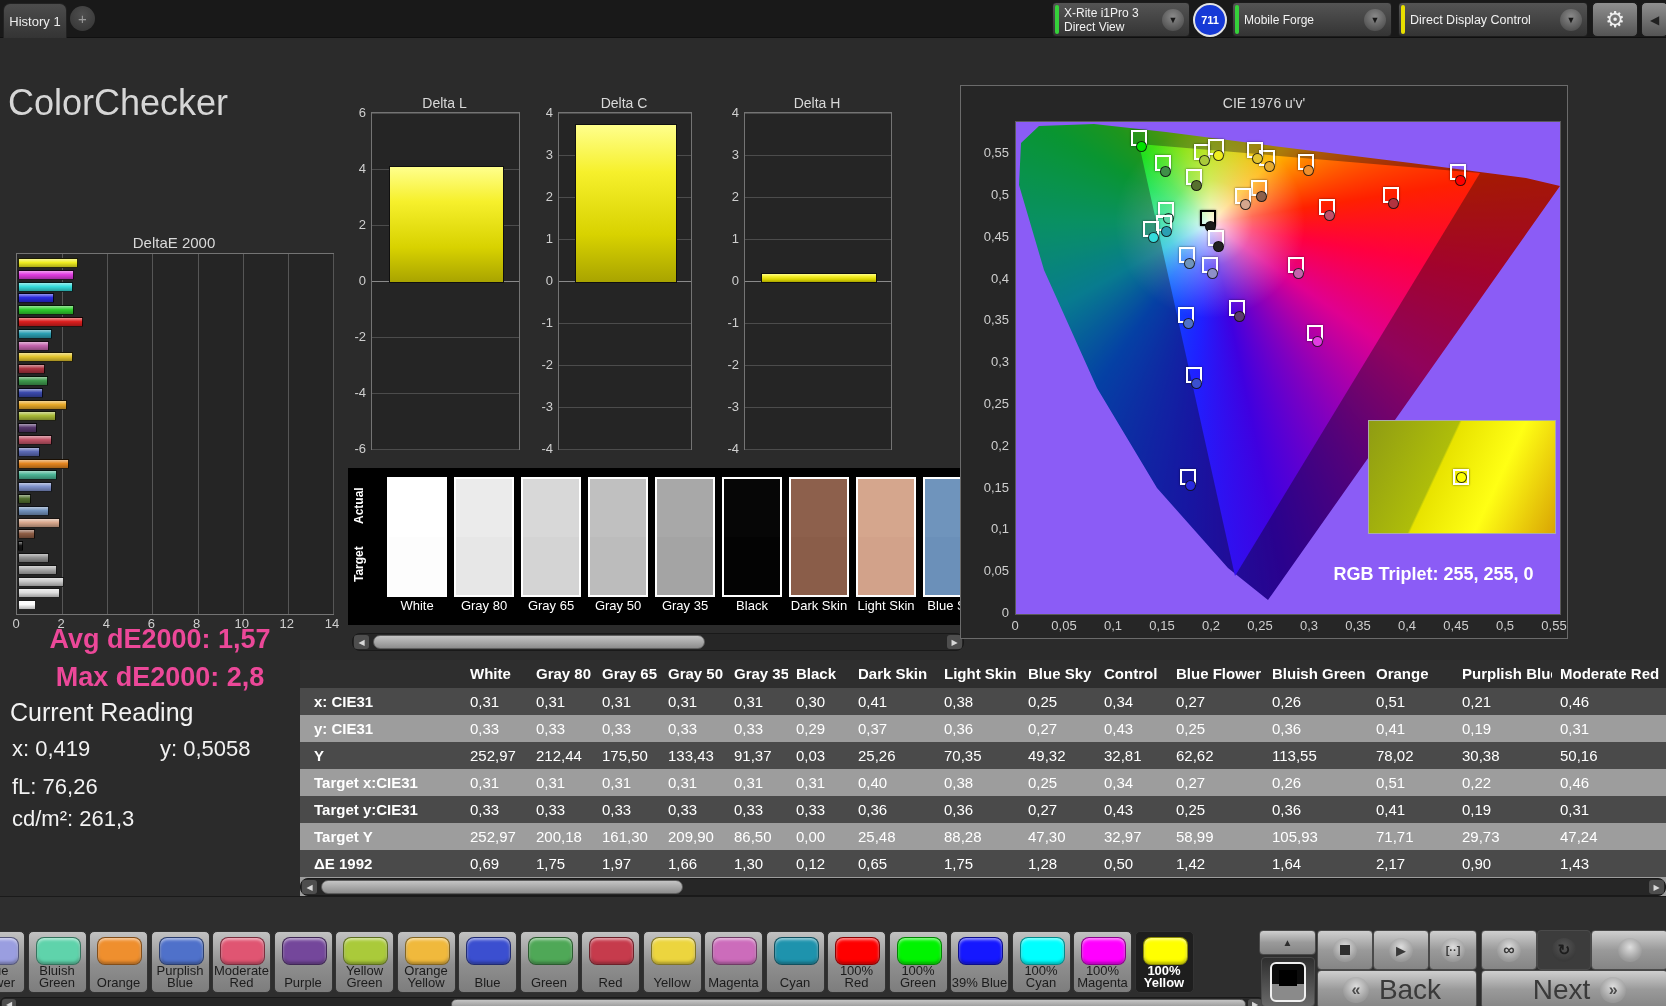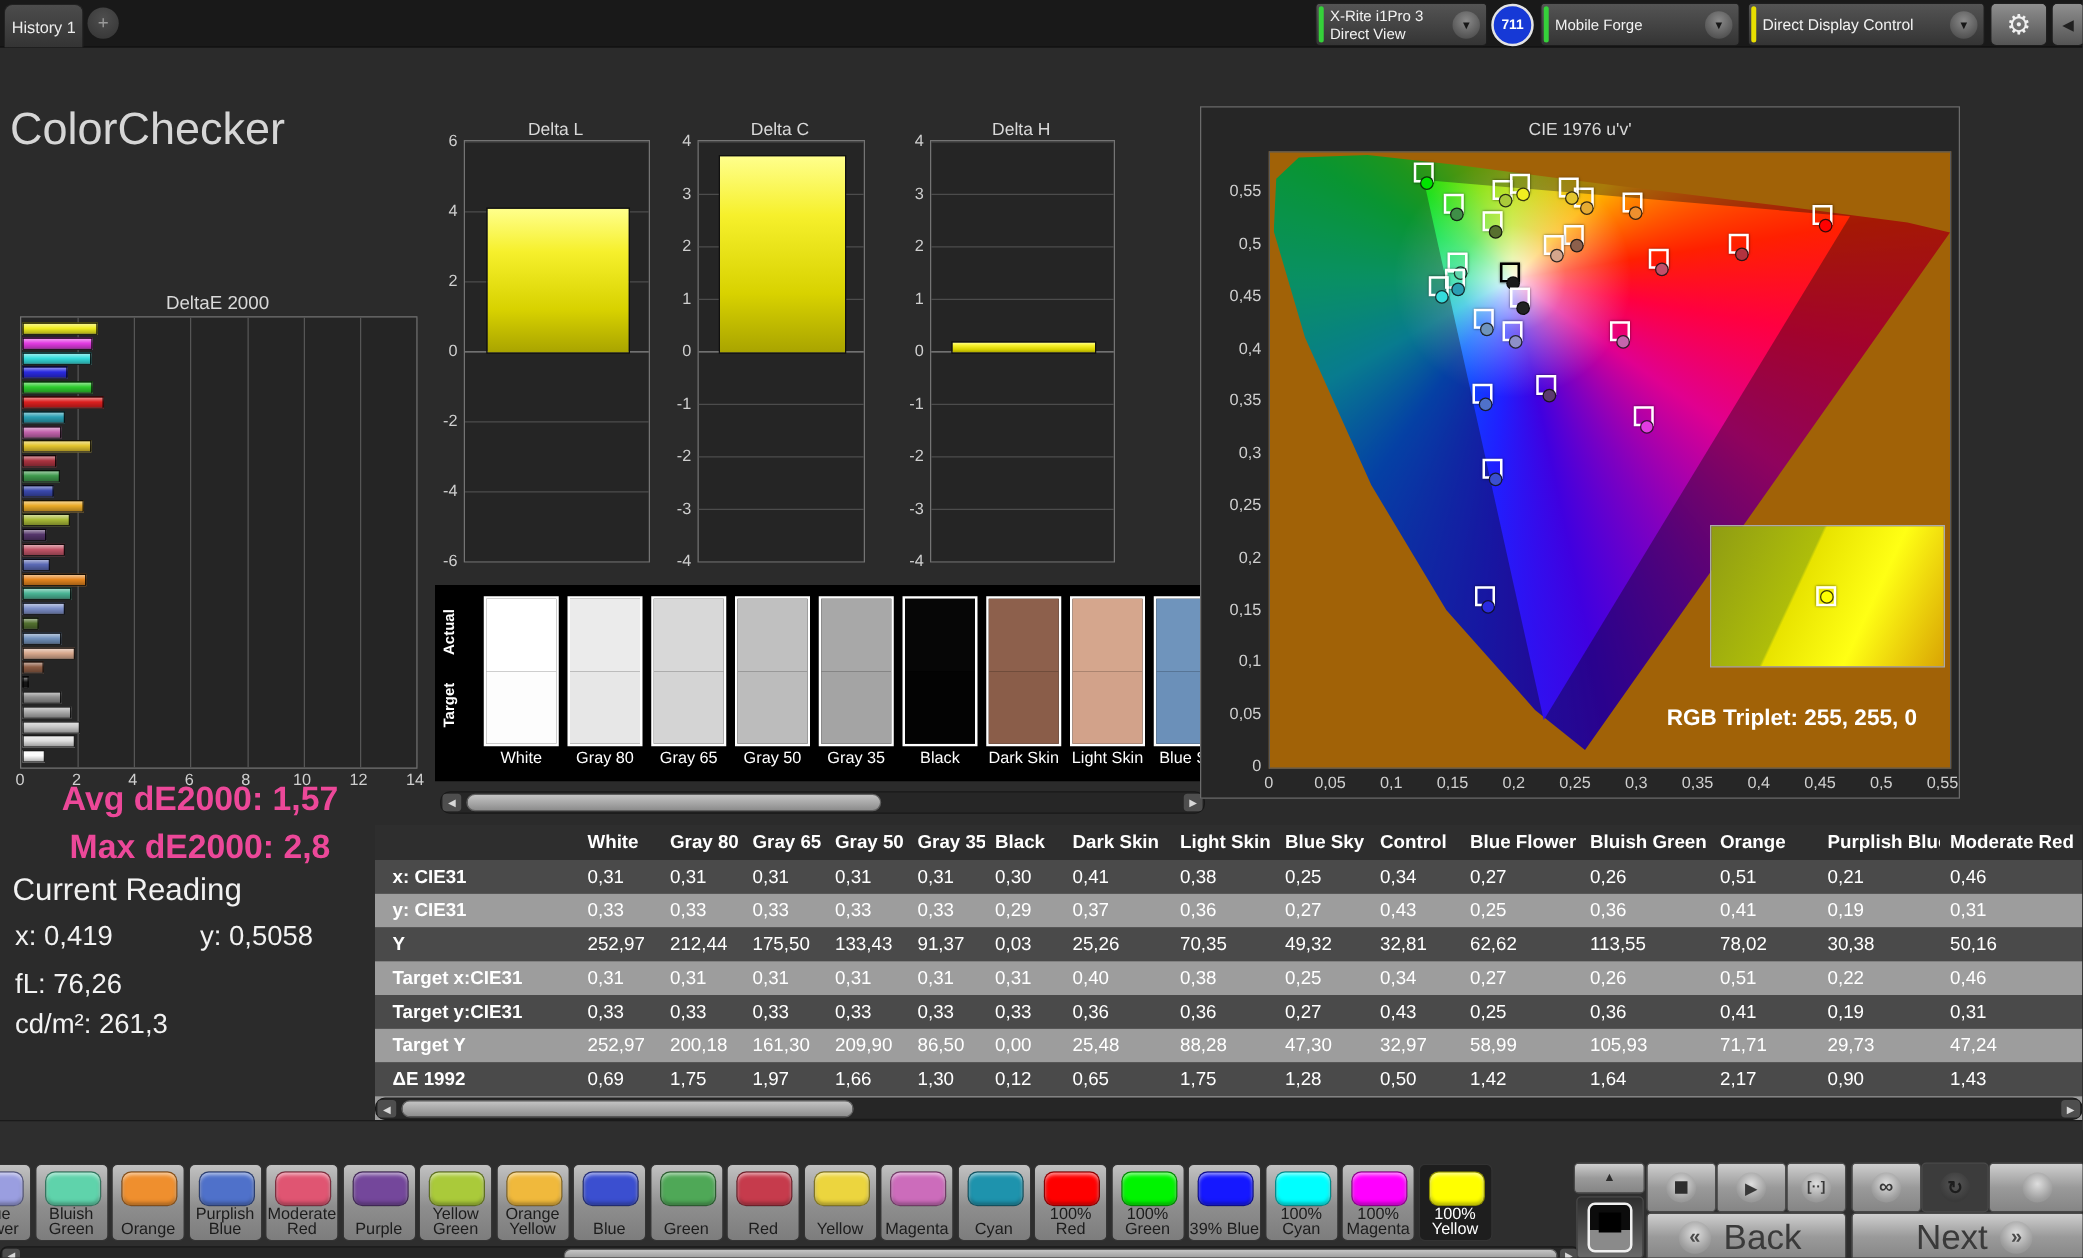--- a/index.html
+++ b/index.html
@@ -48,21 +48,21 @@
   .swlab{position:absolute;top:130px;width:68px;text-align:center;color:#fff;font-size:13px;white-space:nowrap;}
   
   .sb{position:absolute;background:#262626;border:1px solid #191919;border-radius:8px;}
   .sb-btn{position:absolute;top:1px;bottom:1px;width:15px;background:#4e4e4e;border-radius:3px;
     display:flex;align-items:center;justify-content:center;}
   .sb-ar{font-size:8px;color:#d8d8d8;}
   .sb-thumb{position:absolute;top:1px;bottom:1px;border-radius:7px;border:1px solid #5e5e5e;
     background:linear-gradient(180deg,#c4c4c4,#8d8d8d);}
   
   .ciepanel{position:absolute;left:960px;top:85px;width:606px;height:552px;background:#262626;border:1px solid #6b6b6b;}
-  .cieplot{position:absolute;left:54px;top:35px;width:544px;height:492px;background:#a16207;border:1px solid #5a5a5a;overflow:hidden;}
+  .cieplot{position:absolute;left:54px;top:35px;width:544px;height:492px;background:#8b5cf6;border:1px solid #5a5a5a;overflow:hidden;}
   .ciefill{position:absolute;left:0;top:0;width:544px;height:492px;
     background:
       radial-gradient(circle 95px at 194px 101px,rgba(255,255,255,.92),rgba(255,255,255,.35) 45%,rgba(255,255,255,0) 100%),
       conic-gradient(from 0deg at 194px 101px,
         #b8e000 0deg,#ffb400 45deg,#ff2000 81deg,#ff0040 100deg,#e00090 125deg,#8000c0 150deg,
         #4000e0 168deg,#2020ff 185deg,#0060ff 215deg,#00b8d8 241deg,#00d890 270deg,#00e040 300deg,
         #20e020 315deg,#80e000 340deg,#b8e000 360deg);}
   .ciefill.outer{filter:brightness(.68) saturate(.92);}
   .ciesq{position:absolute;width:12px;height:12px;border:2px solid #fff;box-shadow:0 0 2px rgba(0,0,0,.6);}
   .ciedot{position:absolute;width:9px;height:9px;border-radius:50%;border:1px solid rgba(10,10,10,.8);}
@@ -80,21 +80,21 @@
   .trow.head .tcell{font-weight:bold;line-height:28px;}
   
   .bottom{position:absolute;left:0;top:896px;width:1666px;height:110px;background:#2e2e2e;border-top:1px solid #1a1a1a;}
   .patch{position:absolute;top:34px;width:59px;height:62px;border-radius:5px;border:1px solid #333;
     background:linear-gradient(180deg,#c2c2c2,#8e8e8e 55%,#7d7d7d);box-sizing:border-box;}
   .patch.sel{background:#1e1e1e;}
   .patch .chip{position:absolute;left:7px;top:5px;width:43px;height:26px;border-radius:8px;border:1px solid rgba(0,0,0,.45);
     box-shadow:inset 0 2px 3px rgba(255,255,255,.55),inset 0 -2px 3px rgba(0,0,0,.3);}
   .patch .plab{position:absolute;left:0;right:0;bottom:3px;height:26px;display:flex;align-items:flex-end;justify-content:center;
     text-align:center;font-size:13px;line-height:12px;color:#1c1c1c;}
-  .patch.sel .plab{color:#fff;font-weight:normal;}
+  .patch.sel .plab{color:#fff;font-weight:bold;}
   .ctl{position:absolute;border-radius:4px;border:1px solid #4a4a4a;
     background:linear-gradient(180deg,#cfcfcf,#9a9a9a 50%,#858585);display:flex;align-items:center;justify-content:center;}
   .ctl .sheen{width:24px;height:24px;border-radius:50%;background:radial-gradient(circle at 50% 38%,#dedede,#9e9e9e 65%,#8a8a8a);
     display:flex;align-items:center;justify-content:center;color:#383838;}
   .ctl.dark{background:#3c3c3c;}
   .ctl.dark .sheen{background:radial-gradient(circle at 50% 38%,#565656,#3a3a3a 70%);color:#1d1d1d;}
   .navtxt{font-size:28px;color:#3a3a3a;margin:0 10px;}
 </style>
 </head>
 <body>

